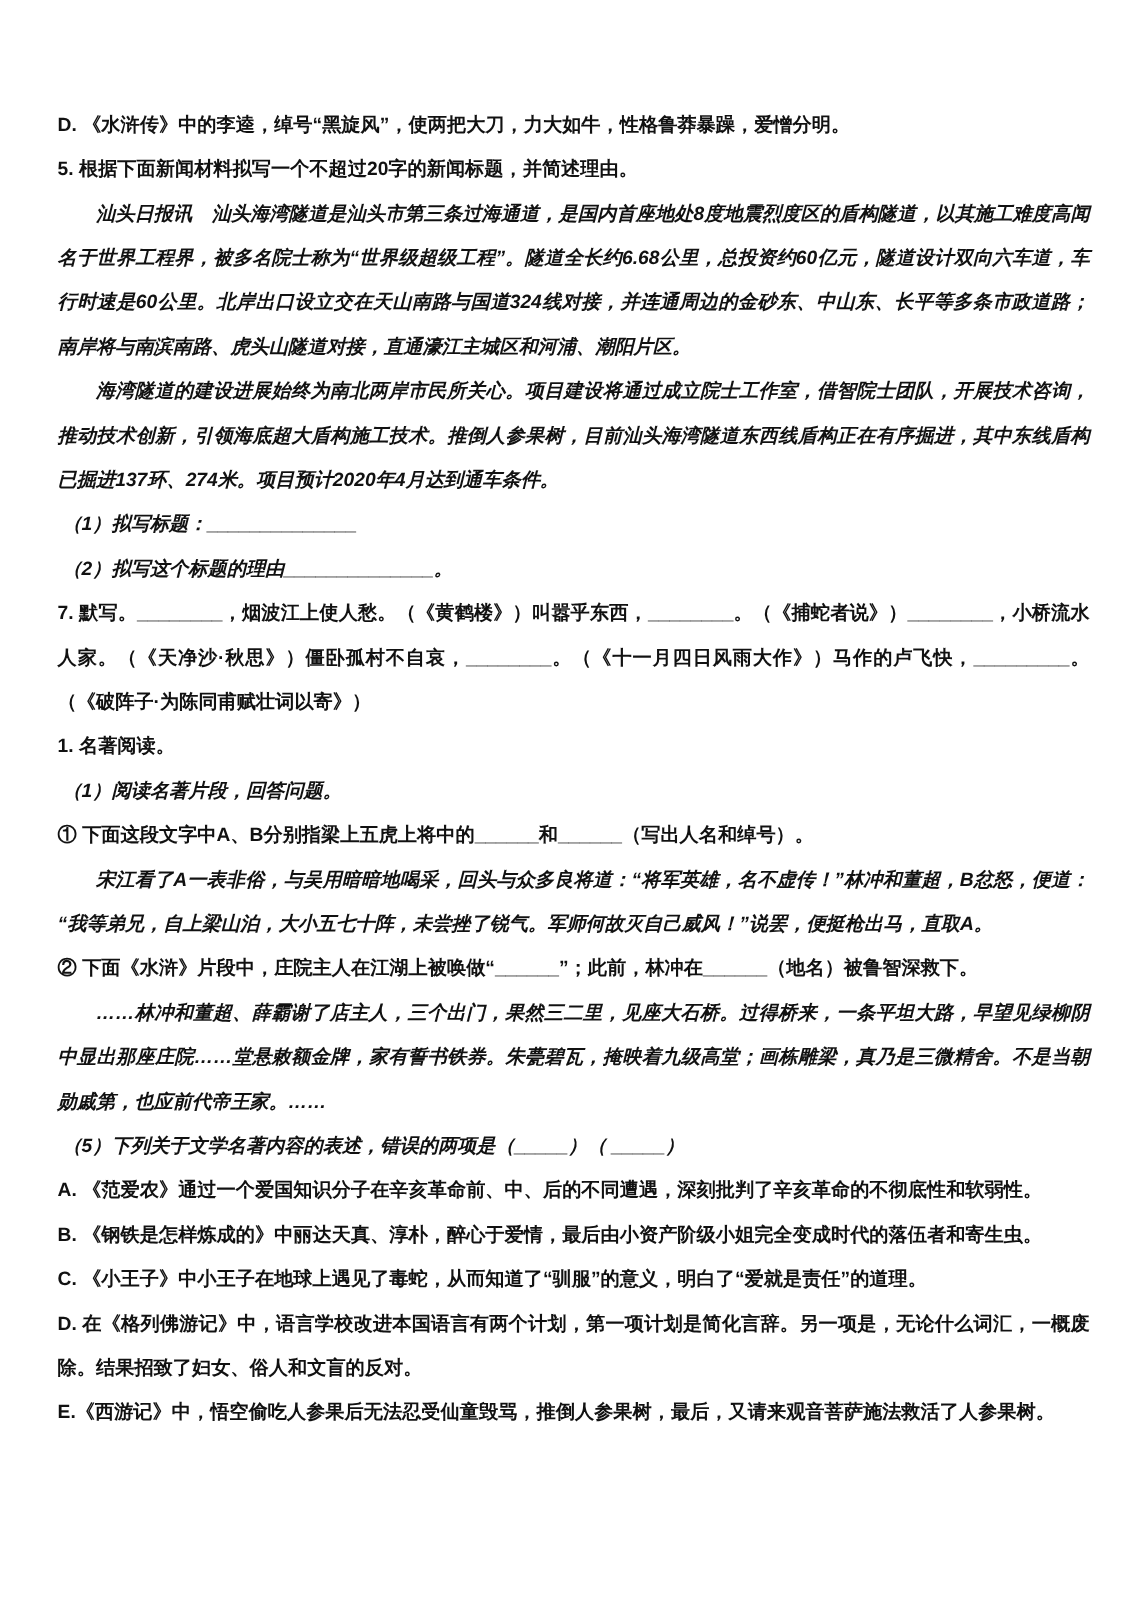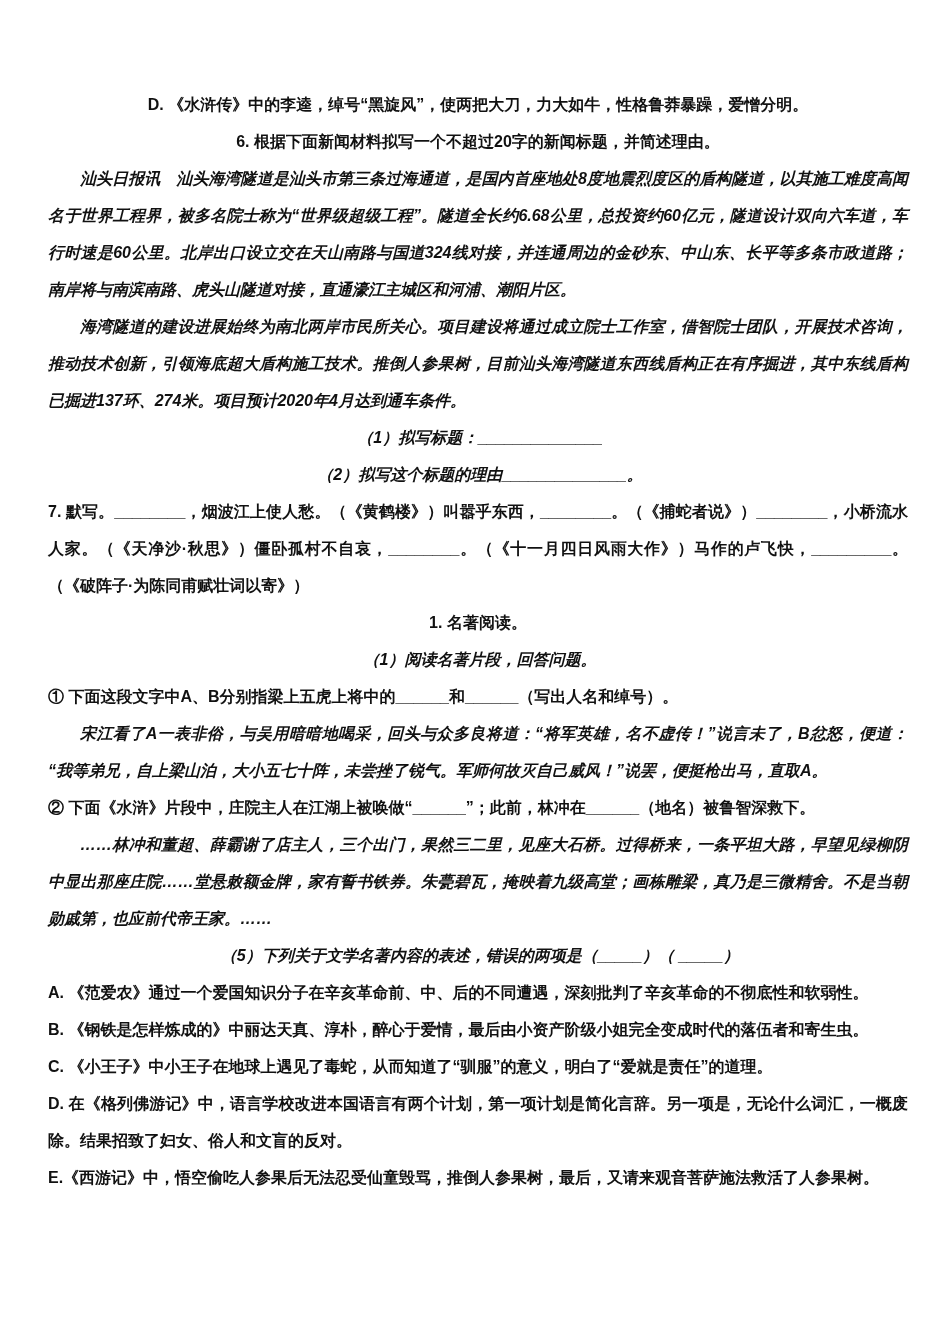--- a/index.html
+++ b/index.html
@@ -21,57 +21,57 @@
     overflow: hidden;
   }
   .page p {
     margin: 0;
     line-height: 37px;
     text-align: justify;
     text-justify: inter-ideograph;
     word-break: break-all;
   }
   .page p.short {
-    text-align: center;
+    text-align: left;
   }
   .indent2 {
     text-indent: 2em;
     font-style: italic;
   }
   .sub-item {
     padding-left: 4px;
     font-style: italic;
   }
 </style>
 </head>
 <body>
 
 <div class="page">
 
   <p class="short">D. 《水浒传》中的李逵，绰号“黑旋风”，使两把大刀，力大如牛，性格鲁莽暴躁，爱憎分明。</p>
 
-  <p class="short">6. 根据下面新闻材料拟写一个不超过20字的新闻标题，并简述理由。</p>
+  <p class="short">5. 根据下面新闻材料拟写一个不超过20字的新闻标题，并简述理由。</p>
 
   <p class="indent2">汕头日报讯　汕头海湾隧道是汕头市第三条过海通道，是国内首座地处8度地震烈度区的盾构隧道，以其施工难度高闻名于世界工程界，被多名院士称为“世界级超级工程”。隧道全长约6.68公里，总投资约60亿元，隧道设计双向六车道，车行时速是60公里。北岸出口设立交在天山南路与国道324线对接，并连通周边的金砂东、中山东、长平等多条市政道路；南岸将与南滨南路、虎头山隧道对接，直通濠江主城区和河浦、潮阳片区。</p>
 
   <p class="indent2">海湾隧道的建设进展始终为南北两岸市民所关心。项目建设将通过成立院士工作室，借智院士团队，开展技术咨询，推动技术创新，引领海底超大盾构施工技术。推倒人参果树，目前汕头海湾隧道东西线盾构正在有序掘进，其中东线盾构已掘进137环、274米。项目预计2020年4月达到通车条件。</p>
 
   <p class="short sub-item">（1）拟写标题：______________</p>
 
   <p class="short sub-item">（2）拟写这个标题的理由______________。</p>
 
   <p>7. 默写。________，烟波江上使人愁。（《黄鹤楼》）叫嚣乎东西，________。（《捕蛇者说》）________，小桥流水人家。（《天净沙·秋思》）僵卧孤村不自哀，________。（《十一月四日风雨大作》）马作的卢飞快，_________。（《破阵子·为陈同甫赋壮词以寄》）</p>
 
   <p class="short">1. 名著阅读。</p>
 
   <p class="short sub-item">（1）阅读名著片段，回答问题。</p>
 
   <p>① 下面这段文字中A、B分别指梁上五虎上将中的______和______（写出人名和绰号）。</p>
 
-  <p class="indent2">宋江看了A一表非俗，与吴用暗暗地喝采，回头与众多良将道：“将军英雄，名不虚传！”说言未了，B忿怒，便道：“我等弟兄，自上梁山泊，大小五七十阵，未尝挫了锐气。军师何故灭自己威风！”说罢，便挺枪出马，直取A。</p>
+  <p class="indent2">宋江看了A一表非俗，与吴用暗暗地喝采，回头与众多良将道：“将军英雄，名不虚传！”林冲和董超，B忿怒，便道：“我等弟兄，自上梁山泊，大小五七十阵，未尝挫了锐气。军师何故灭自己威风！”说罢，便挺枪出马，直取A。</p>
 
 
   <p>② 下面《水浒》片段中，庄院主人在江湖上被唤做“______”；此前，林冲在______（地名）被鲁智深救下。</p>
 
   <p class="indent2">……林冲和董超、薛霸谢了店主人，三个出门，果然三二里，见座大石桥。过得桥来，一条平坦大路，早望见绿柳阴中显出那座庄院……堂悬敕额金牌，家有誓书铁券。朱甍碧瓦，掩映着九级高堂；画栋雕梁，真乃是三微精舍。不是当朝勋戚第，也应前代帝王家。……</p>
 
   <p class="short sub-item">（5）下列关于文学名著内容的表述，错误的两项是（_____）（ _____）</p>
 
   <p>A. 《范爱农》通过一个爱国知识分子在辛亥革命前、中、后的不同遭遇，深刻批判了辛亥革命的不彻底性和软弱性。</p>
 

